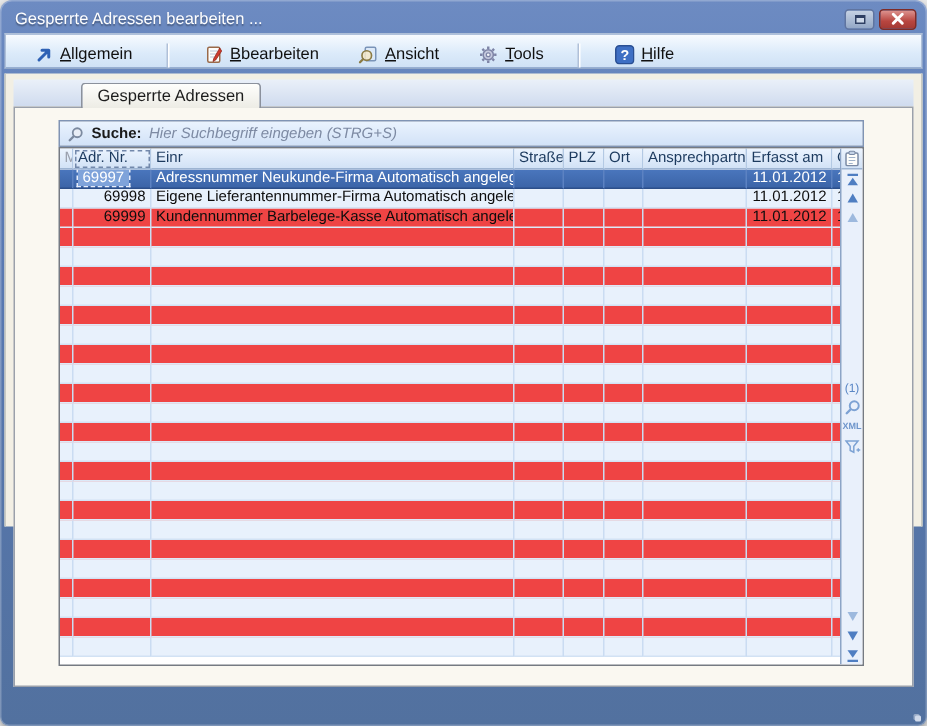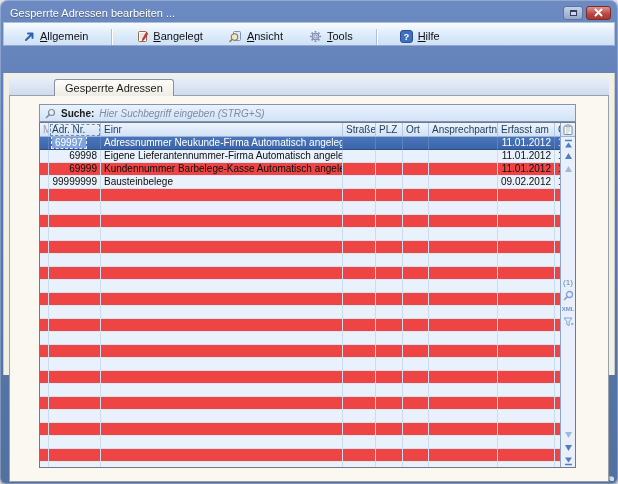--- a/index.html
+++ b/index.html
@@ -25,21 +25,21 @@
            border:1px solid #aebfd8;border-bottom-color:#93a9c9;
            display:flex;align-items:flex-end;padding:0 12px;gap:14px;}
   .mitem{display:flex;align-items:center;gap:4px;padding:2px 6px;font-size:11px;color:#101010;
          border-radius:2px;cursor:default;}
   .mitem u{text-decoration:underline;}
   .msep{width:1px;height:16px;background:#b0c0d8;box-shadow:1px 0 0 #fff;margin:0 3px;}
   .micon{display:inline-flex;width:14px;height:14px;align-items:center;justify-content:center;}
   .band{height:3px;background:transparent;}
   
   .content{height:302px;background:#f2efe4;padding:4px 5px 0 5px;border:1px solid #c8c9c2;border-top:none;
-           border-bottom:none;margin-top:24px;}
+           border-bottom:none;}
   .tabstrip{height:18px;background:linear-gradient(#eaf0f9,#cfdbee);display:flex;align-items:flex-end;
             padding-left:45px;}
   .tab{height:17px;background:linear-gradient(#fefefc,#edece5);border:1px solid #8b919c;border-bottom:none;
        border-radius:3px 3px 0 0;font-size:11px;color:#1c1c1c;padding:2px 10px 0 10px;position:relative;
        z-index:2;margin-bottom:-1px;white-space:nowrap;}
   .tabpage{height:387px;background:#faf8f1;border:1px solid #9aa0aa;position:relative;z-index:1;
            padding:8px 32px 0 29px;}
   
   .searchbar{height:18px;border:1px solid #8094b4;background:linear-gradient(#eaf3fe,#d2e2f7);
              display:flex;align-items:center;font-size:10px;padding:0 6px 0 5px;gap:5px;}
@@ -114,21 +114,21 @@
       </div>
       <div class="msep"></div>
       <div class="mitem">
         <span class="micon">
           <svg width="13" height="13" viewBox="0 0 13 13">
             <rect x="2.5" y="1.5" width="8" height="10" rx="1" fill="#fdfdfb" stroke="#9a6a4a"></rect>
             <path d="M4 4 H9 M4 6 H9 M4 8 H7" stroke="#b9c6d8" stroke-width="0.8"></path>
             <path d="M10.5 2 L6.5 9 L6 11 L7.8 10 L11.8 4 Z" fill="#cf3b2e" stroke="#8d2419" stroke-width="0.5"></path>
           </svg>
         </span>
-        <span><u>B</u><span>angelegt</span></span>
+        <span><u>B</u><span>bearbeiten</span></span>
       </div>
       <div class="mitem">
         <span class="micon">
           <svg width="14" height="13" viewBox="0 0 14 13">
             <rect x="4.5" y="1.5" width="7" height="9" rx="1" fill="#dce9f8" stroke="#7a94b8"></rect>
             <circle cx="5.5" cy="7" r="3.2" fill="#f4e9c8" fill-opacity="0.85" stroke="#8b7b45" stroke-width="1.1"></circle>
             <path d="M3 9.5 L1 11.5" stroke="#8b7b45" stroke-width="1.6" stroke-linecap="round"></path>
           </svg>
         </span>
         <span><u>A</u><span>nsicht</span></span>
@@ -214,31 +214,20 @@
                   <div class="gcell c-m"></div>
                   <div class="gcell c-adr num">69999</div>
                   <div class="gcell c-name">Kundennummer Barbelege-Kasse Automatisch angelegt durch Ein</div>
                   <div class="gcell c-str"></div>
                   <div class="gcell c-plz"></div>
                   <div class="gcell c-ort"></div>
                   <div class="gcell c-ansp"></div>
                   <div class="gcell c-erf num">11.01.2012</div>
                   <div class="gcell c-ge">11.</div>
                 </div>
-                <div class="grow alt">
-                  <div class="gcell c-m"></div>
-                  <div class="gcell c-adr num">99999999</div>
-                  <div class="gcell c-name">Bausteinbelege</div>
-                  <div class="gcell c-str"></div>
-                  <div class="gcell c-plz"></div>
-                  <div class="gcell c-ort"></div>
-                  <div class="gcell c-ansp"></div>
-                  <div class="gcell c-erf num">09.02.2012</div>
-                  <div class="gcell c-ge">13.</div>
-                </div>
                 <div class="grow">
                   <div class="gcell c-m"></div>
                   <div class="gcell c-adr num"></div>
                   <div class="gcell c-name"></div>
                   <div class="gcell c-str"></div>
                   <div class="gcell c-plz"></div>
                   <div class="gcell c-ort"></div>
                   <div class="gcell c-ansp"></div>
                   <div class="gcell c-erf num"></div>
                   <div class="gcell c-ge"></div>

